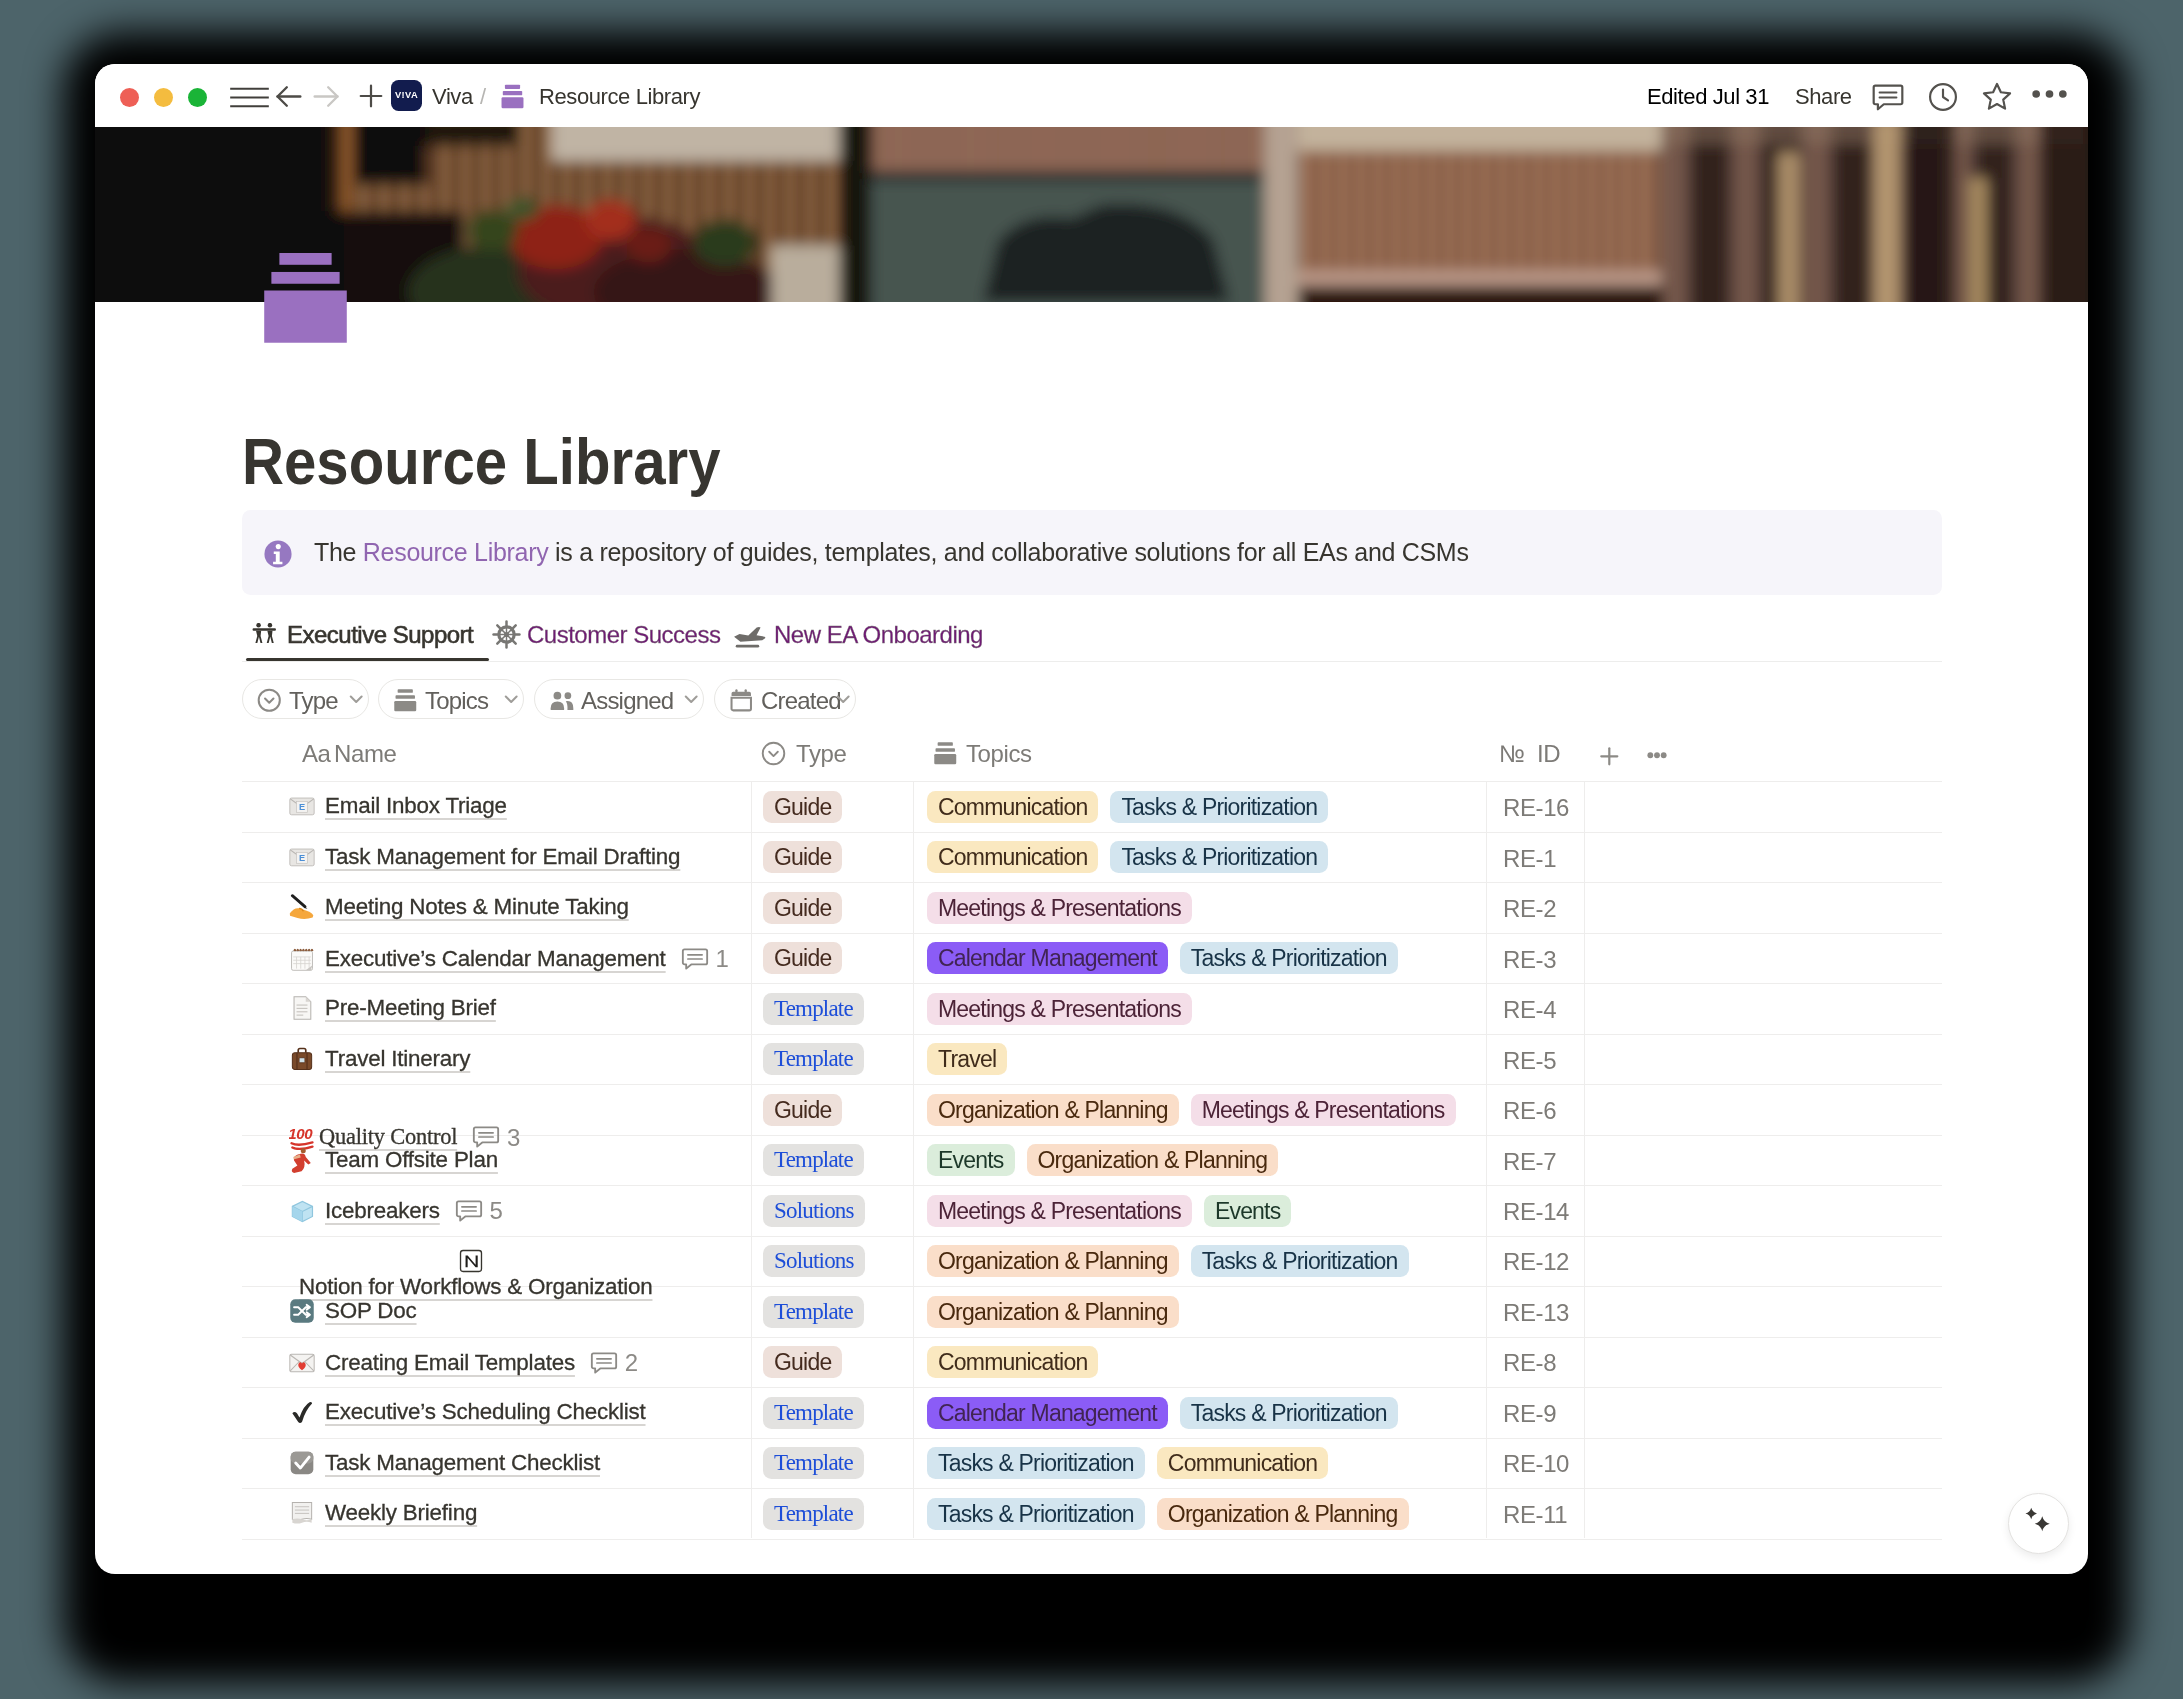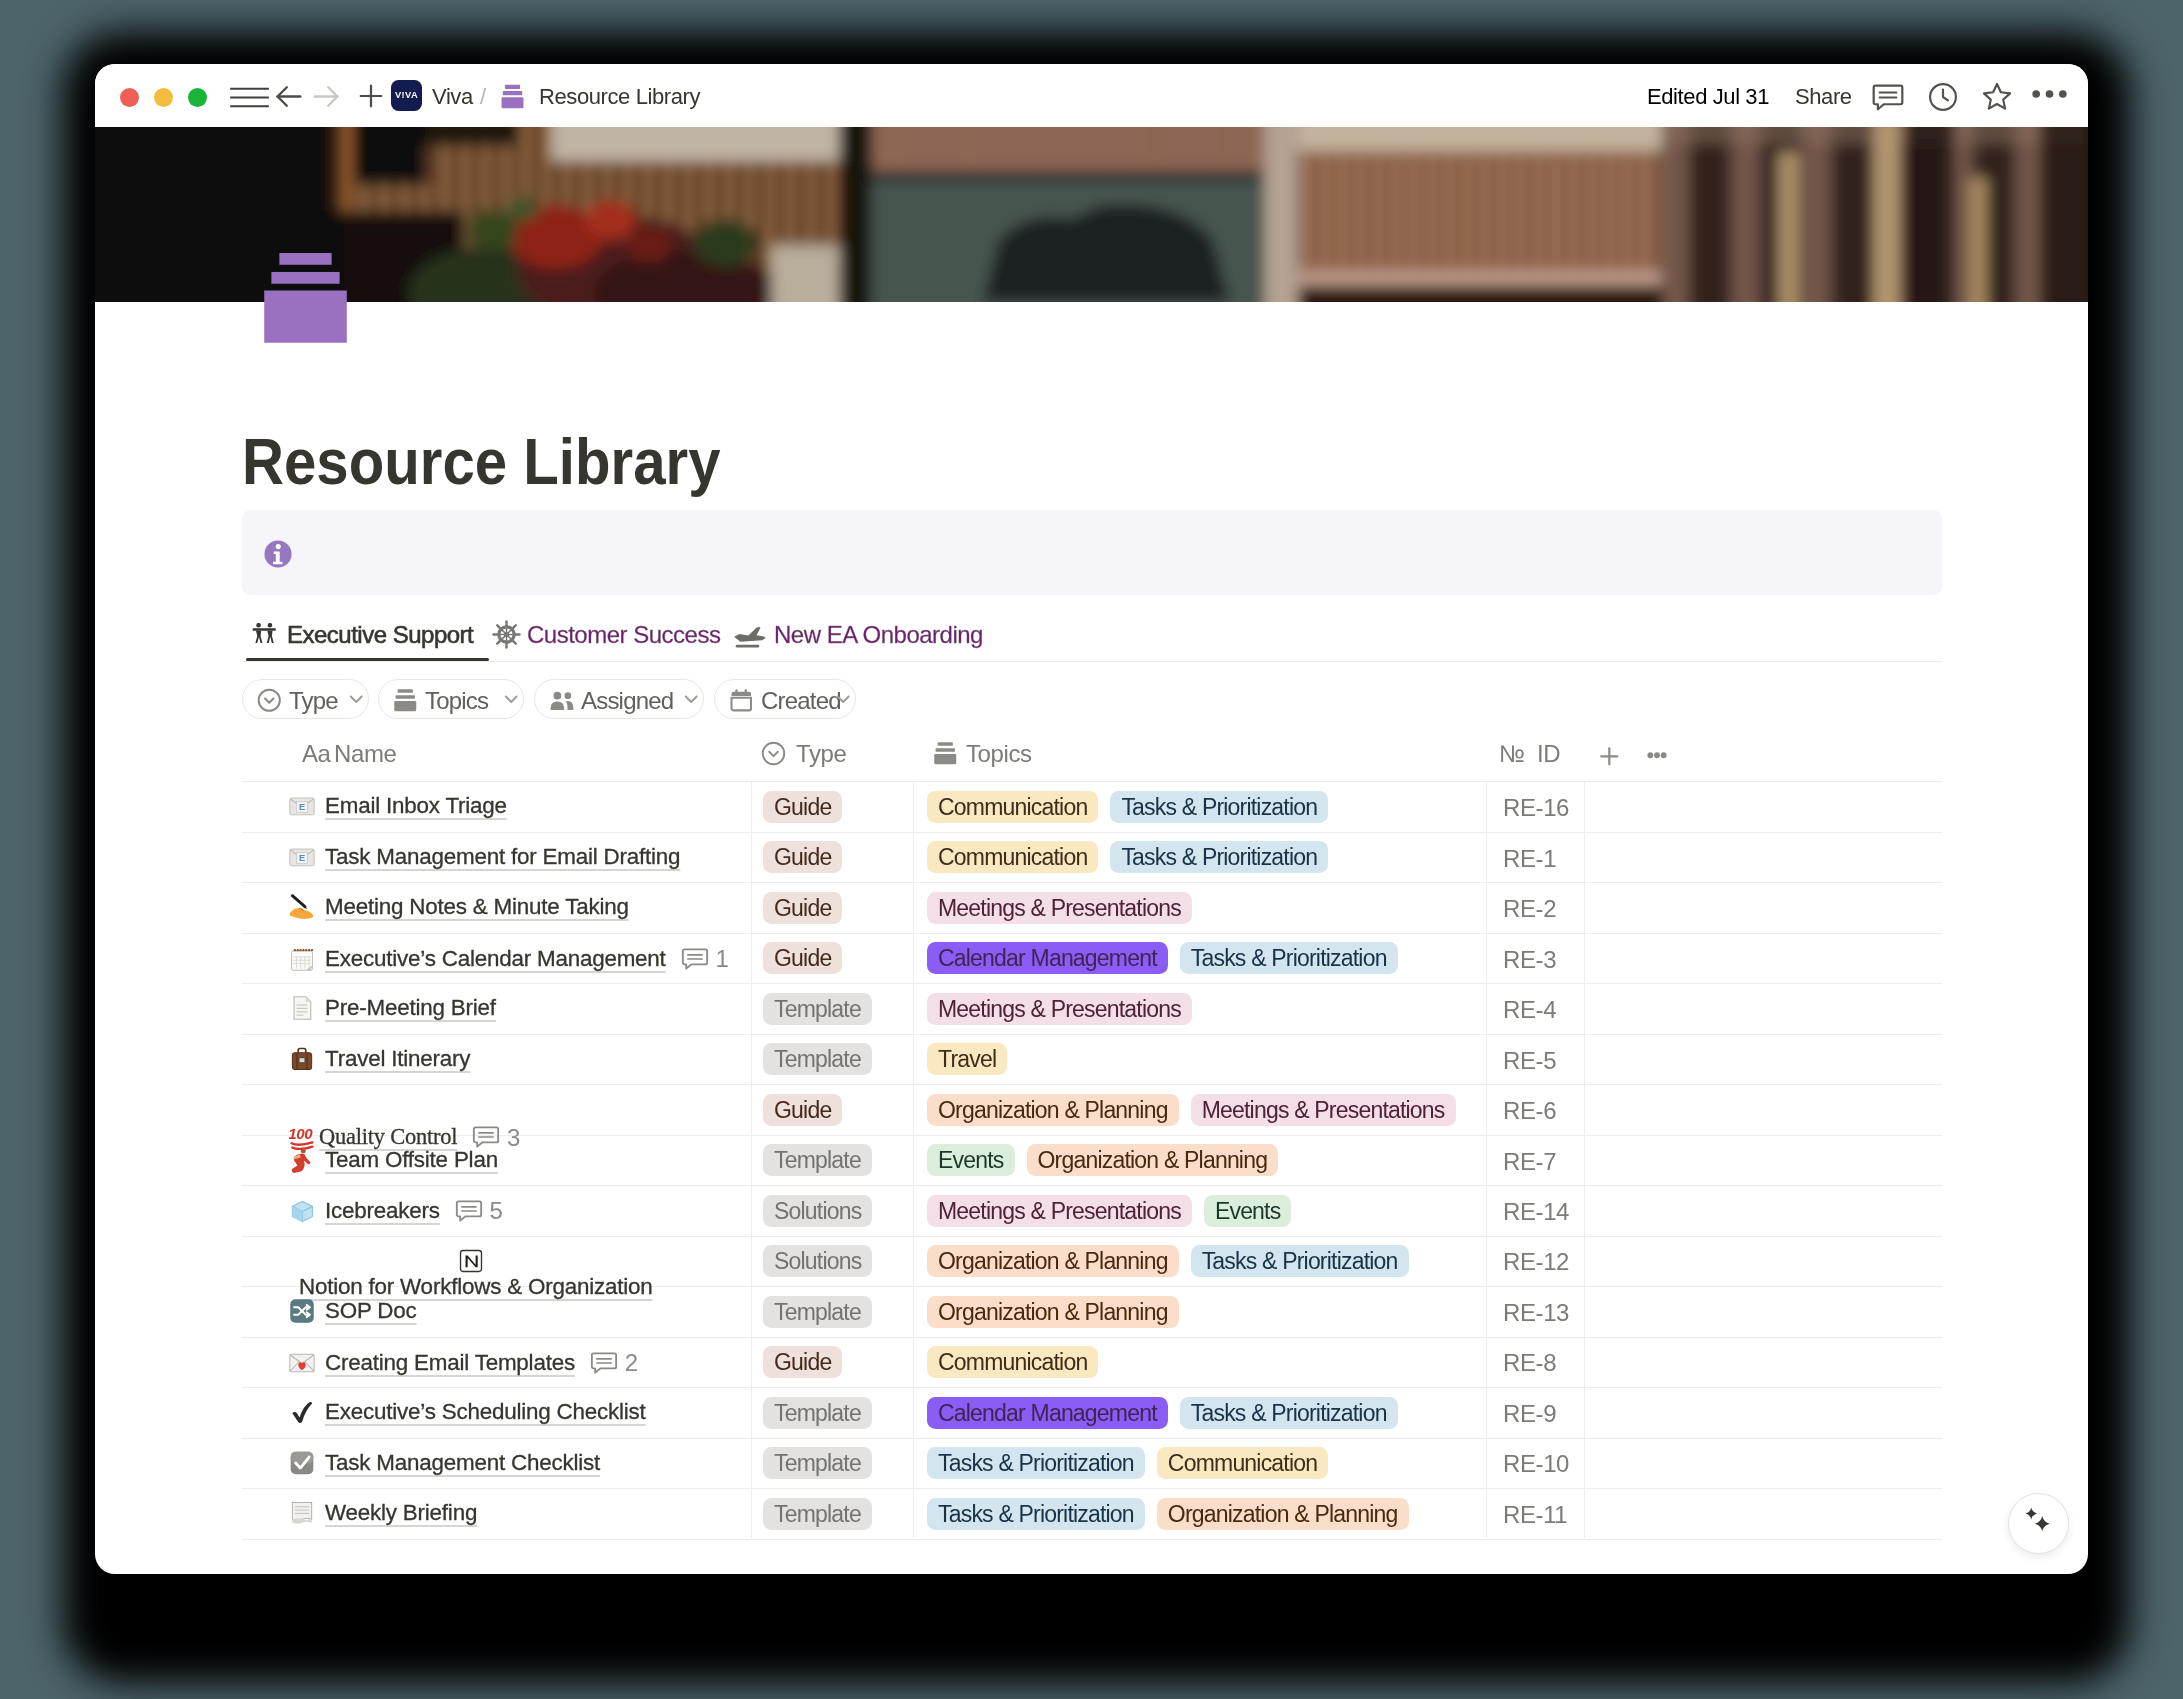--- a/index.html
+++ b/index.html
@@ -37,21 +37,21 @@
   
   .chip { position:absolute; top:615px; height:40px; border:1.7px solid #e8e7e4; border-radius:20px; color:#62605c; font-size:24px; letter-spacing:-0.8px; }
   .chip span.lbl { position:absolute; top:6.8px; }
   
   .th { position:absolute; color:#7d7b77; font-size:24px; }
   .hline { position:absolute; left:0; width:1700px; height:0.8px; background:#eeedec; }
   .vline { position:absolute; width:0.8px; background:#eeedec; }
   .row-name { position:absolute; letter-spacing:-0.2px; font-size:22.4px; font-weight:400; -webkit-text-stroke:0.3px #37352f; color:#37352f; text-decoration:underline; text-decoration-color:#d7d5d2; text-underline-offset:5px; text-decoration-thickness:1.7px; }
   .pill { position:absolute; height:32px; line-height:32px; border-radius:8.5px; font-size:23px; padding:0 11px; white-space:nowrap; letter-spacing:-0.8px; }
   .p-guide { background:#eee0da; color:#442a1e; }
-  .p-gray  { background:#e3e2e0; color:#737373; }
+  .p-gray  { background:#e3e2e0; color:#1d4ed8;font-family:Liberation Serif, serif; }
   .p-yel   { background:#fae8c0; color:#402c1b; }
   .p-blue  { background:#d3e5ef; color:#183347; }
   .p-pink  { background:#f4dee8; color:#4c2337; }
   .p-pur   { background:#8b5cf6; color:#412454; }
   .p-org   { background:#fadec9; color:#49290e; }
   .p-grn   { background:#dbeddb; color:#1c3829; }
   .idtxt { position:absolute; left:1261px; color:#7d7b77; font-size:24px; }
   .ai { position:absolute; left:1913px; top:1429px; width:61px; height:61px; border-radius:50%; background:#fff; border:1.7px solid #e3e2e0; box-shadow:0 3.4px 8.5px rgba(0,0,0,0.08); z-index:7; }
 </style>
 </head>
@@ -199,20 +199,21 @@
       </svg>
   </div>
   <div class="content">
     <h1>Resource Library</h1>
     <div class="callout">
       <svg class="ic" viewBox="0 0 33 33">
           <circle cx="16.5" cy="16.5" r="16" fill="#9678c1"></circle>
           <path d="M11.5 13.5 h7 v12 h3.2 v3 h-11 v-3 h3.2 v-9 h-2.4 z" fill="#fff"></path>
           <circle cx="16.8" cy="7.8" r="3" fill="#fff"></circle>
         </svg>
+      <span class="ctext">The <a>Resource Library</a> is a repository of guides, templates, and collaborative solutions for all EAs and CSMs</span>
     </div>
 
     <div class="tabline"></div>
     <div class="tabul"></div>
     <svg class="tabico" style="left:10px;top:559px;position:absolute;" width="24.5" height="20" viewBox="0 0 29 24">
         <g fill="#37352f">
           <circle cx="7.7" cy="2.6" r="2.7"></circle>
           <circle cx="21.3" cy="2.6" r="2.7"></circle>
           <rect x="0.5" y="6.4" width="28" height="2.9" rx="1.2"></rect>
           <path d="M4.6 9.3 h6.2 l-0.7 6.3 2.2 8.4 h-2.3 l-1.9 -7.4 -1.9 7.4 H3.9 l2.2 -8.4 z"></path>

